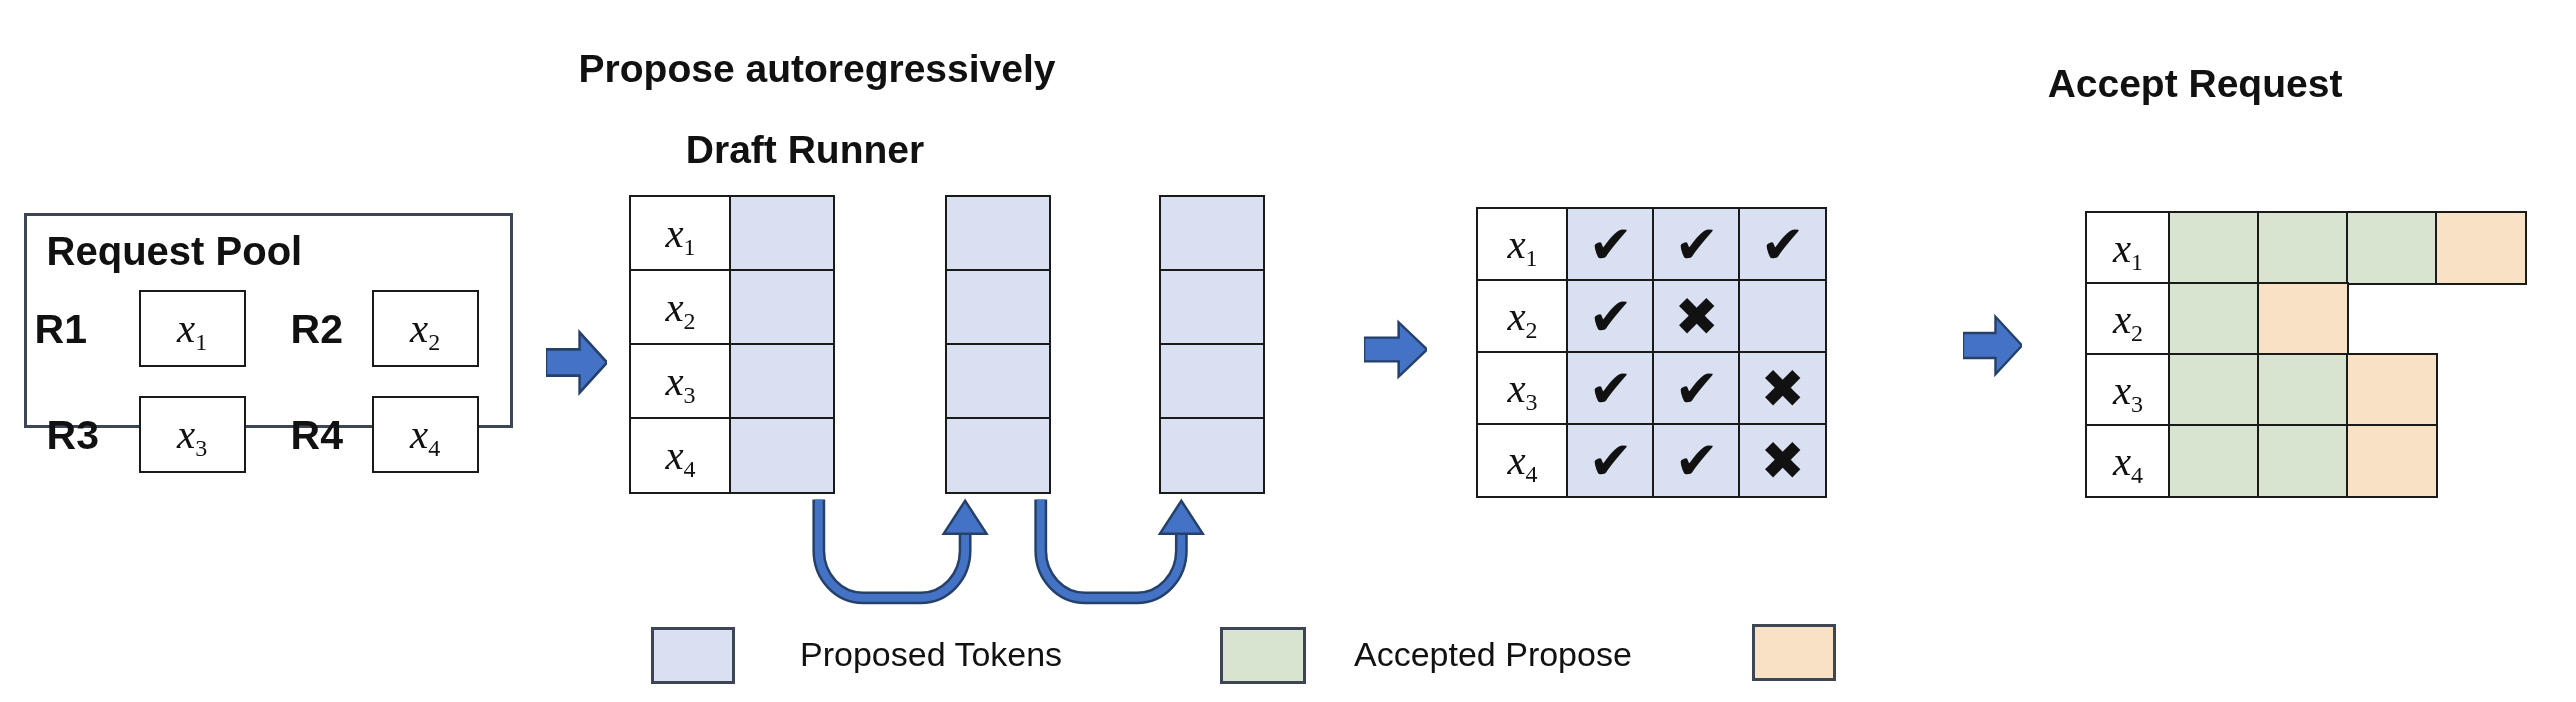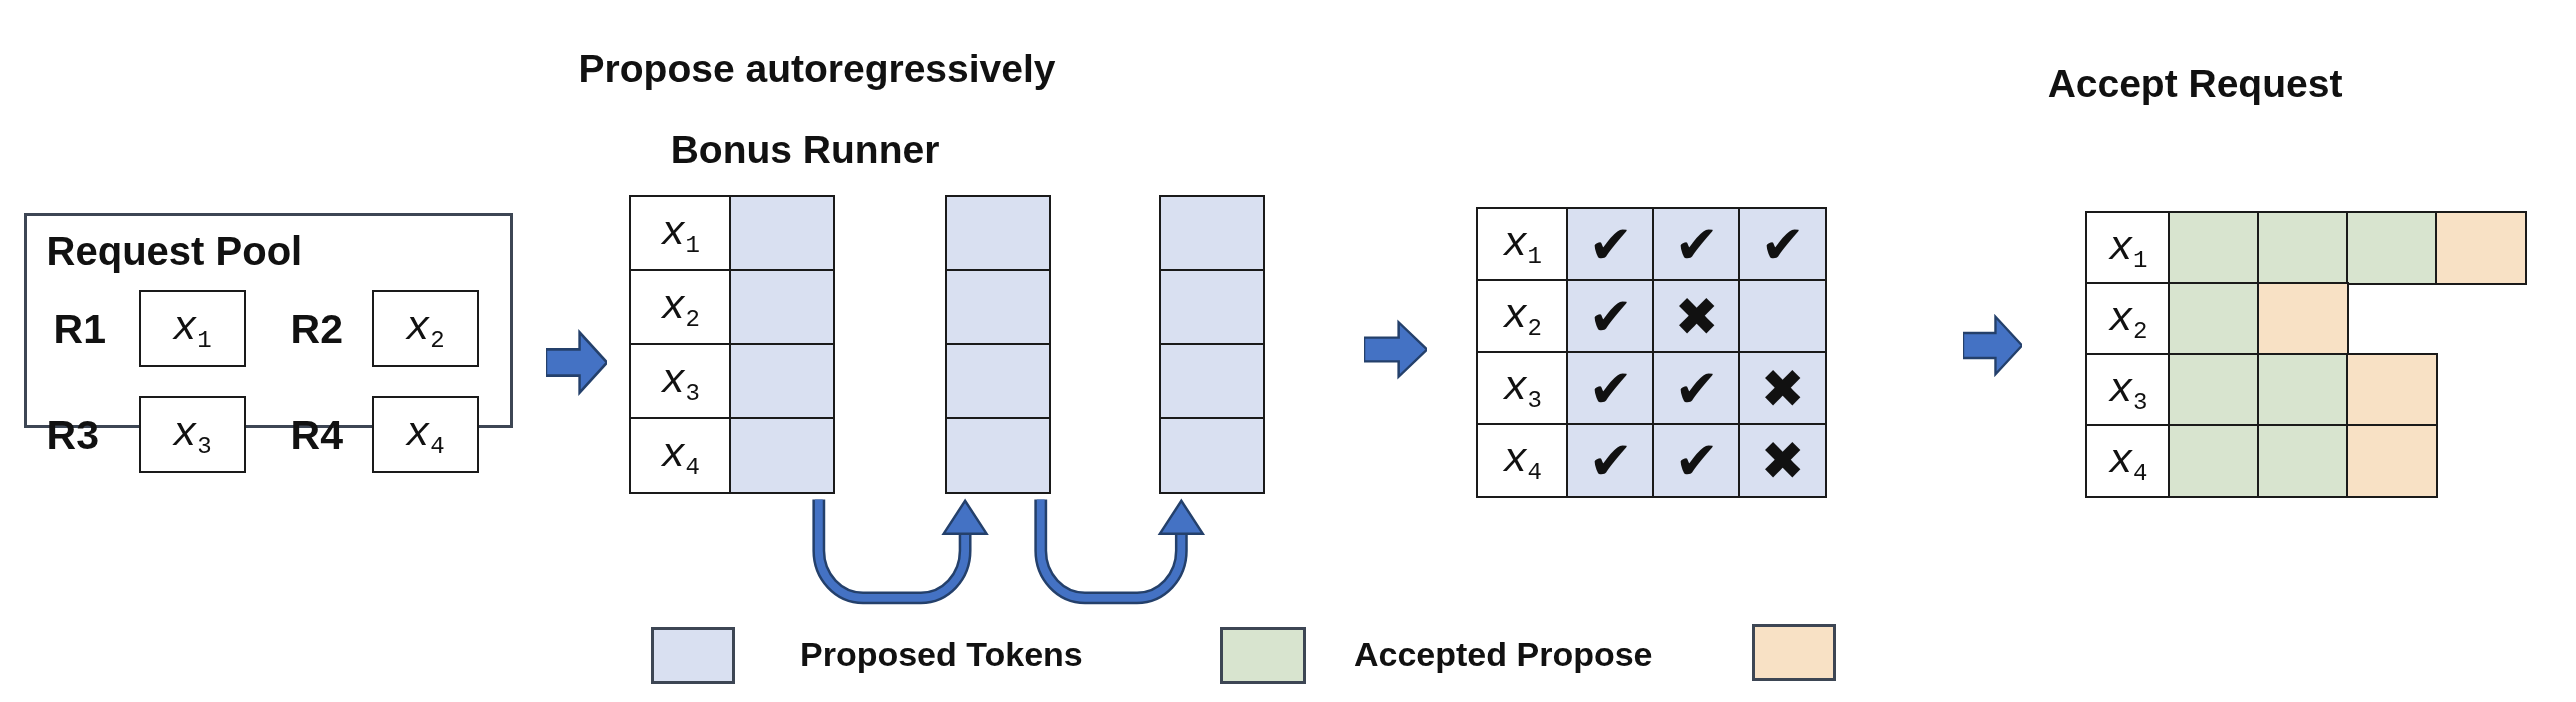--- a/index.html
+++ b/index.html
@@ -9,21 +9,21 @@
          font-size:39px;font-weight:600;color:var(--text,#111);margin-top:21px;}
   
   .panel{position:absolute;left:23.6px;top:213px;width:489px;height:215px;box-sizing:border-box;
          border:3.6px solid var(--panel_border,#3d4654);background:#fff;}
   .panel-title{position:absolute;left:20px;top:13px;font-size:40px;font-weight:600;}
   .req-row{position:absolute;left:0;width:100%;height:77px;}
   .req-id{position:absolute;top:50%;transform:translateY(-50%);font-size:41px;font-weight:600;}
   .token-box{position:absolute;top:0;width:107px;height:77px;box-sizing:border-box;
              border:2.9px solid #1a1a1a;background:#fff;display:flex;align-items:center;justify-content:center;}
   
-  .math{font-family:Liberation Mono, monospace;font-style:italic;font-size:41px;line-height:1;color:#111;}
+  .math{font-family:Liberation Serif, serif;font-style:italic;font-size:41px;line-height:1;color:#111;}
   .math sub{font-style:normal;font-size:24px;line-height:0;vertical-align:-0.35em;}
   
   .grid{position:absolute;}
   .grid-row{display:flex;}
   .grid-row + .grid-row{margin-top:-2.9px;}
   .cell{box-sizing:border-box;border:2.9px solid var(--grid_border,#1a1a1a);
         display:flex;align-items:center;justify-content:center;background:#fff;}
   .cell + .cell{margin-left:-2.9px;}
   .cell.proposed{background:var(--proposed,#d9e0f1);}
   .cell.accepted{background:var(--accepted,#d8e4cf);}
@@ -38,35 +38,35 @@
   .mark{font-family:"DejaVu Sans",sans-serif;font-size:53px;font-weight:bold;line-height:1;color:#111;}
   
   .block-arrow{position:absolute;}
   .loop-arrows{position:absolute;left:771px;top:495px;}
   
   .swatch{position:absolute;box-sizing:border-box;border:3.6px solid var(--panel_border,#3d4654);}
   .swatch.proposed{background:var(--proposed,#d9e0f1);}
   .swatch.accepted{background:var(--accepted,#d8e4cf);}
   .swatch.bonus{background:var(--bonus,#f8e1c5);}
   .legend-label{position:absolute;top:625px;height:59px;display:flex;align-items:center;
-                font-size:34px;font-weight:700;white-space:nowrap;}
+                font-size:34px;font-weight:400;white-space:nowrap;}
 </style>
 </head>
 <body>
 
 <div id="canvas">
 
   <div class="title" style="left:817px;top:26px">Propose autoregressively</div>
-  <div class="title" style="left:805px;top:107px">Bonus Runner</div>
+  <div class="title" style="left:805px;top:107px">Draft Runner</div>
   <div class="title" style="left:2195px;top:41px">Accept Request</div>
 
   <div class="panel">
     <div class="panel-title">Request Pool</div>
     <div class="req-row" style="top:74px">
-      <span class="req-id" style="left:27px">R1</span>
+      <span class="req-id" style="left:8px">R1</span>
       <span class="token-box" style="left:112px">
         <span class="math"><span>x</span><sub>1</sub></span>
       </span>
       <span class="req-id" style="left:264px">R2</span>
       <span class="token-box" style="left:345px">
         <span class="math"><span>x</span><sub>2</sub></span>
       </span>
     </div>
     <div class="req-row" style="top:180px">
       <span class="req-id" style="left:20px">R3</span>

